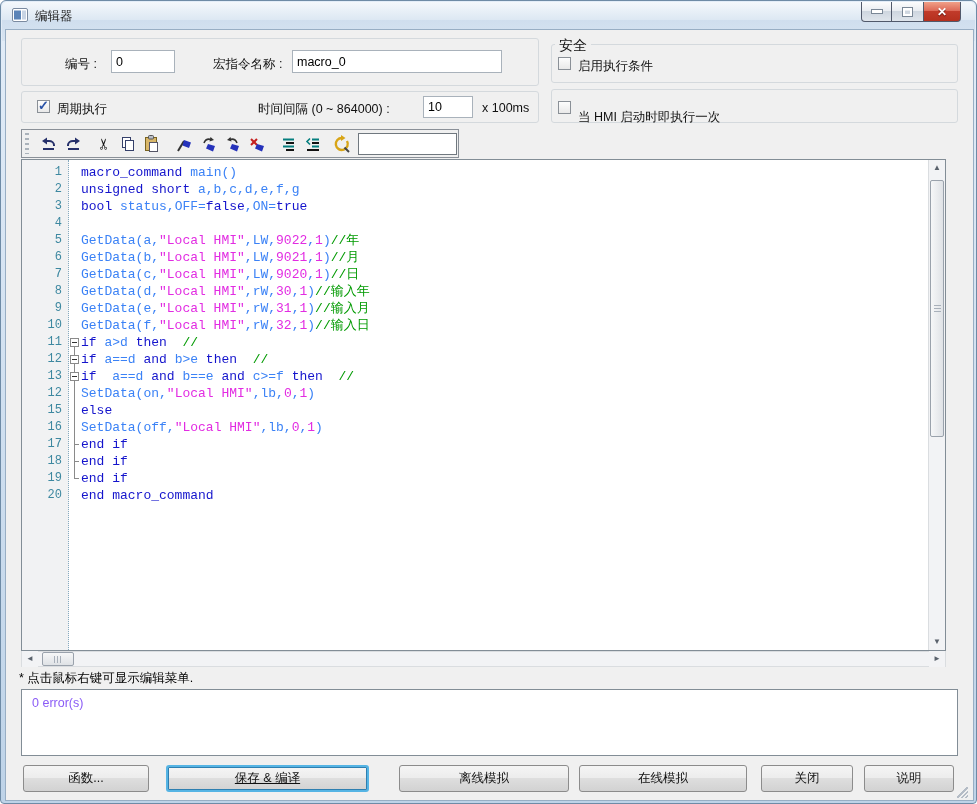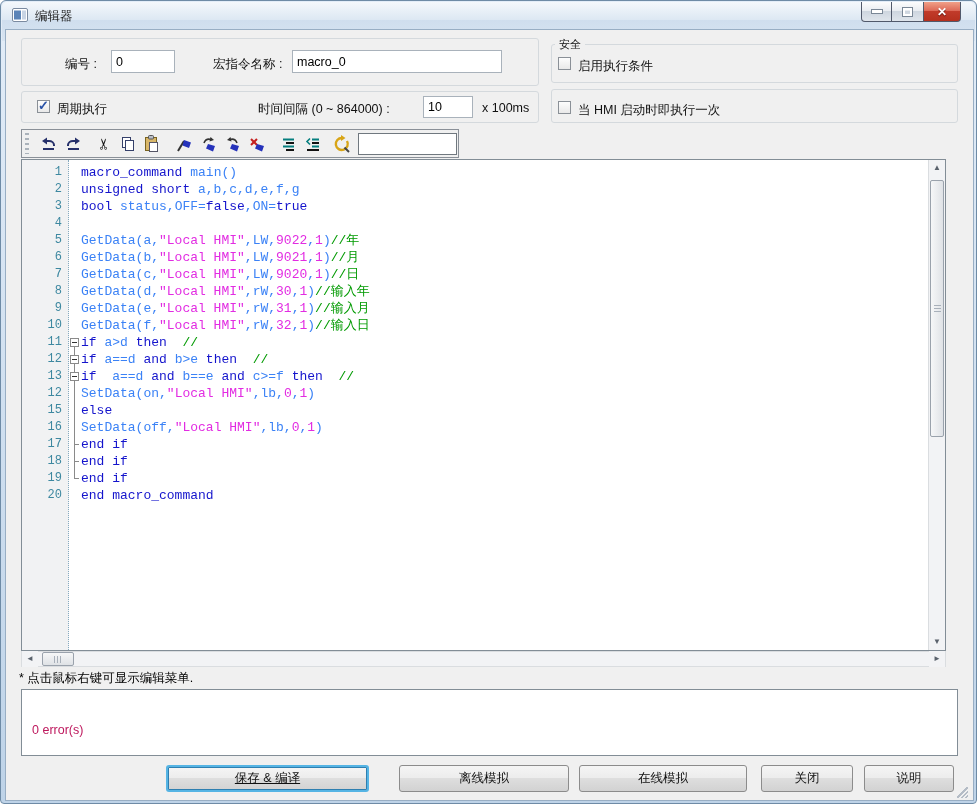--- a/index.html
+++ b/index.html
@@ -18,21 +18,21 @@
   .wbtn{height:20px;border:1px solid #51596b;border-top:none;display:flex;align-items:center;justify-content:center;}
   .wbtn.min{width:31px;border-radius:0 0 0 4px;background:linear-gradient(#fdfdfd,#e7ebf0 50%,#ced6df 50%,#dfe5ec);}
   .wbtn.max{width:31px;border-left:none;border-right:none;background:linear-gradient(#fdfdfd,#e7ebf0 50%,#ced6df 50%,#dfe5ec);}
   .wbtn.close{width:38px;border-radius:0 0 4px 0;background:linear-gradient(#f0a088,#dd6a58 45%,#c13b2a 50%,#b5301e);}
   .glyph-min{width:10px;height:3px;background:#fff;box-shadow:0 0 0 1px #7a8796;display:block;}
   .glyph-max{width:9px;height:8px;border:2px solid #fff;box-shadow:0 0 0 1px #7a8796;display:block;}
   .glyph-close{color:#fff;font-size:12px;font-weight:bold;text-shadow:0 1px 1px #5a1008;}
   
   .client{position:absolute;left:4px;top:28px;width:969px;height:772px;background:#f0f0f0;border:1px solid #98aec4;}
   .groupbox{position:absolute;border:1px solid #d4d9dd;border-radius:3px;}
-  .legend{position:absolute;background:#f0f0f0;padding:0 4px;font-size:11px;color:#111;}
+  .legend{position:absolute;background:#f0f0f0;padding:0 4px;font-size:14px;color:#111;}
   .lbl{position:absolute;font-size:12.5px;color:#111;white-space:nowrap;}
   .txt{position:absolute;border:1px solid #a9b2bb;background:#fff;font:12.5px "Liberation Sans",sans-serif;padding:2px 4px;color:#000;}
   .cb{position:absolute;width:13px;height:13px;background:linear-gradient(#fdfdfd,#e9e9e9);border:1px solid #8a9097;}
   .cb.checked::after{content:"✓";position:absolute;left:0;top:-3px;font-size:13px;font-weight:bold;color:#2b54a8;}
   
   .toolbar{position:absolute;left:20px;top:128px;width:438px;height:29px;border:1px solid #8a9098;background:#f0f0f0;}
   .tb-grip{position:absolute;left:3px;top:3px;width:4px;height:21px;
     background:repeating-linear-gradient(#aab2ba 0 2px,transparent 2px 5px);}
   .tico{position:absolute;top:4px;width:21px;height:20px;display:flex;align-items:center;justify-content:center;cursor:default;}
   .tico svg{display:block;}
@@ -61,21 +61,21 @@
   .vthumb::after{content:"";position:absolute;left:3px;top:50%;margin-top:-4px;width:7px;height:8px;
     background:repeating-linear-gradient(to bottom,#a8b0ba 0 1px,transparent 1px 3px);}
   .hsb{position:absolute;left:20px;top:650px;width:925px;height:16px;background:#f2f3f5;border:1px solid #dadde0;}
   .hsb .left{left:0;top:-1px;} .hsb .right{right:0;top:-1px;}
   .hthumb{position:absolute;left:20px;top:0px;width:32px;height:14px;background:linear-gradient(#f6f7f8,#dfe2e6);border:1px solid #9aa2ac;border-radius:2px;}
   .hthumb::after{content:"";position:absolute;top:3px;left:50%;margin-left:-4px;height:7px;width:8px;
     background:repeating-linear-gradient(to right,#a8b0ba 0 1px,transparent 1px 3px);}
   
   .hint{position:absolute;left:18px;top:669px;font-size:12.5px;color:#000;}
   .errbox{position:absolute;left:20px;top:688px;width:937px;height:67px;border:1px solid #828d96;background:#fff;}
-  .err-text{position:absolute;left:10px;top:6px;font-size:12.5px;color:#be185d;margin-top:27px;}
+  .err-text{position:absolute;left:10px;top:6px;font-size:12.5px;color:#8b5cf6;}
   .ftr-btn{position:absolute;top:764px;height:27px;border:1px solid #8c8c8c;border-radius:3px;
     background:linear-gradient(#f5f5f5,#ececec 50%,#dedede 50%,#d2d2d2);
     font:12.5px "Liberation Sans",sans-serif;color:#111;cursor:default;}
   .ftr-btn.default{border:2px solid #55b4e4;box-shadow:inset 0 0 0 1px #2e7fb0;text-decoration:underline;}
   .grip{position:absolute;right:8px;top:786px;width:11px;height:11px;
     background:linear-gradient(135deg,transparent 0 45%,#b4bcc6 45% 55%,transparent 55% 65%,#b4bcc6 65% 75%,transparent 75% 85%,#b4bcc6 85% 95%,transparent 95%);}
 </style>
 </head>
 <body>
 
@@ -117,21 +117,21 @@
 
   <div class="groupbox" style="left:20px;top:90px;width:518px;height:32px;"></div>
   <span class="cb checked" style="left:36px;top:99px;"></span>
   <span class="lbl" style="left:56px;top:100px;">周期执行</span>
   <span class="lbl" style="left:257px;top:100px;">时间间隔 (0 ~ 864000) :</span>
   <input class="txt" style="left: 422px; top: 95px; width: 50px; height: 22px;" value="10">
   <span class="lbl" style="left:481px;top:100px;">x 100ms</span>
 
   <div class="groupbox" style="left:550px;top:88px;width:407px;height:34px;"></div>
   <span class="cb" style="left:557px;top:100px;"></span>
-  <span class="lbl" style="left:577px;top:101px;">当 HMI 启动时即执行一次</span>
+  <span class="lbl" style="left:577px;top:108px;">当 HMI 启动时即执行一次</span>
 
   <div class="toolbar">
     <span class="tb-grip"></span>
     <span class="tico" style="left:16px;">
       <svg width="19" height="16" viewBox="0 0 19 16">
           <path d="M15 10 V9 a5 4 0 0 0 -5 -4 H7" fill="none" stroke="#25306a" stroke-width="2"></path>
           <polygon points="8,1.5 3,5 8,8.5" fill="#25306a"></polygon>
           <path d="M4 13 h11" stroke="#25306a" stroke-width="2"></path>
         </svg>
     </span>
@@ -333,20 +333,21 @@
     <div class="hthumb"></div>
     <div class="sb-arr right">►</div>
   </div>
 
   <div class="hint">* 点击鼠标右键可显示编辑菜单.</div>
 
   <div class="errbox">
     <span class="err-text">0 error(s)</span>
   </div>
 
+  <button class="ftr-btn" style="left:22px;width:126px;">函数...</button>
   <button class="ftr-btn default" style="left:165px;width:203px;">保存 &amp; 编译</button>
   <button class="ftr-btn" style="left:578px;width:168px;">在线模拟</button>
   <button class="ftr-btn" style="left:398px;width:170px;">离线模拟</button>
   <button class="ftr-btn" style="left:760px;width:92px;">关闭</button>
   <button class="ftr-btn" style="left:863px;width:90px;">说明</button>
 
   <span class="grip"></span>
 </div>
 
 </body></html>

